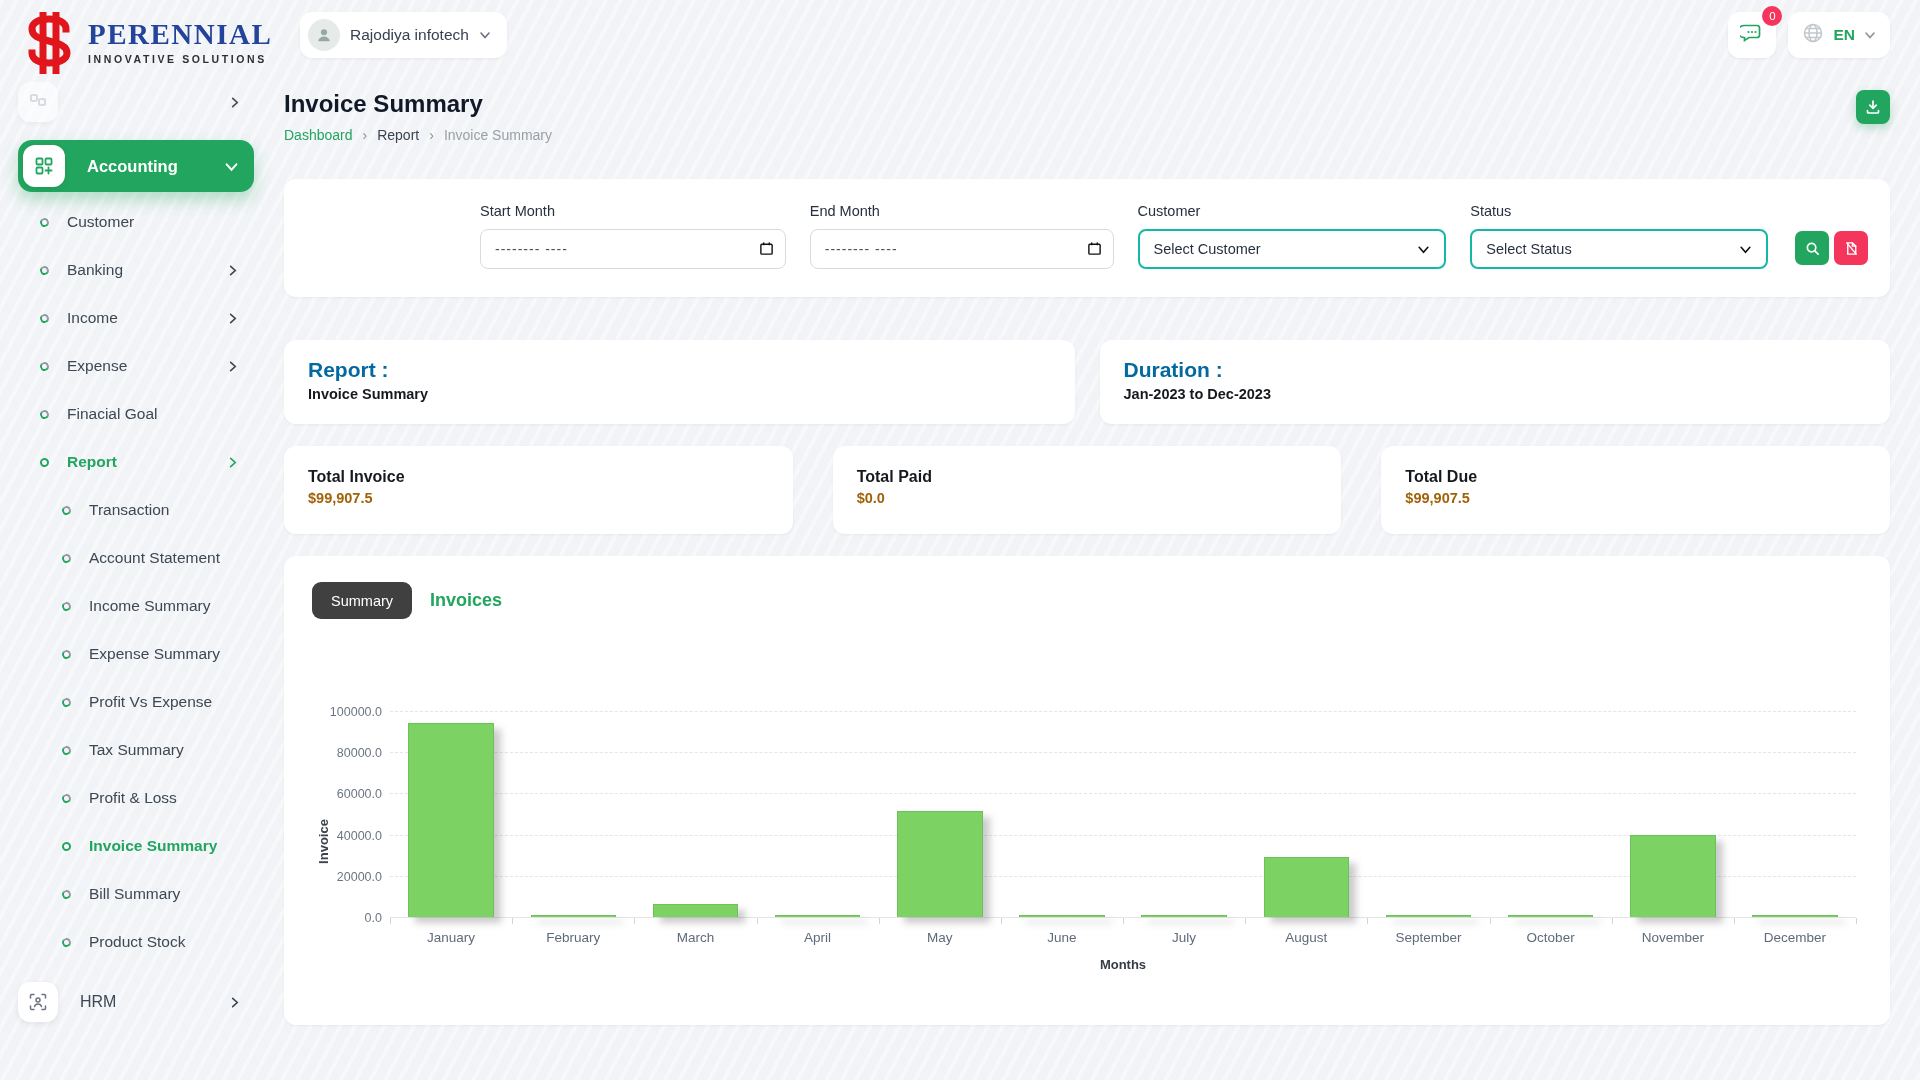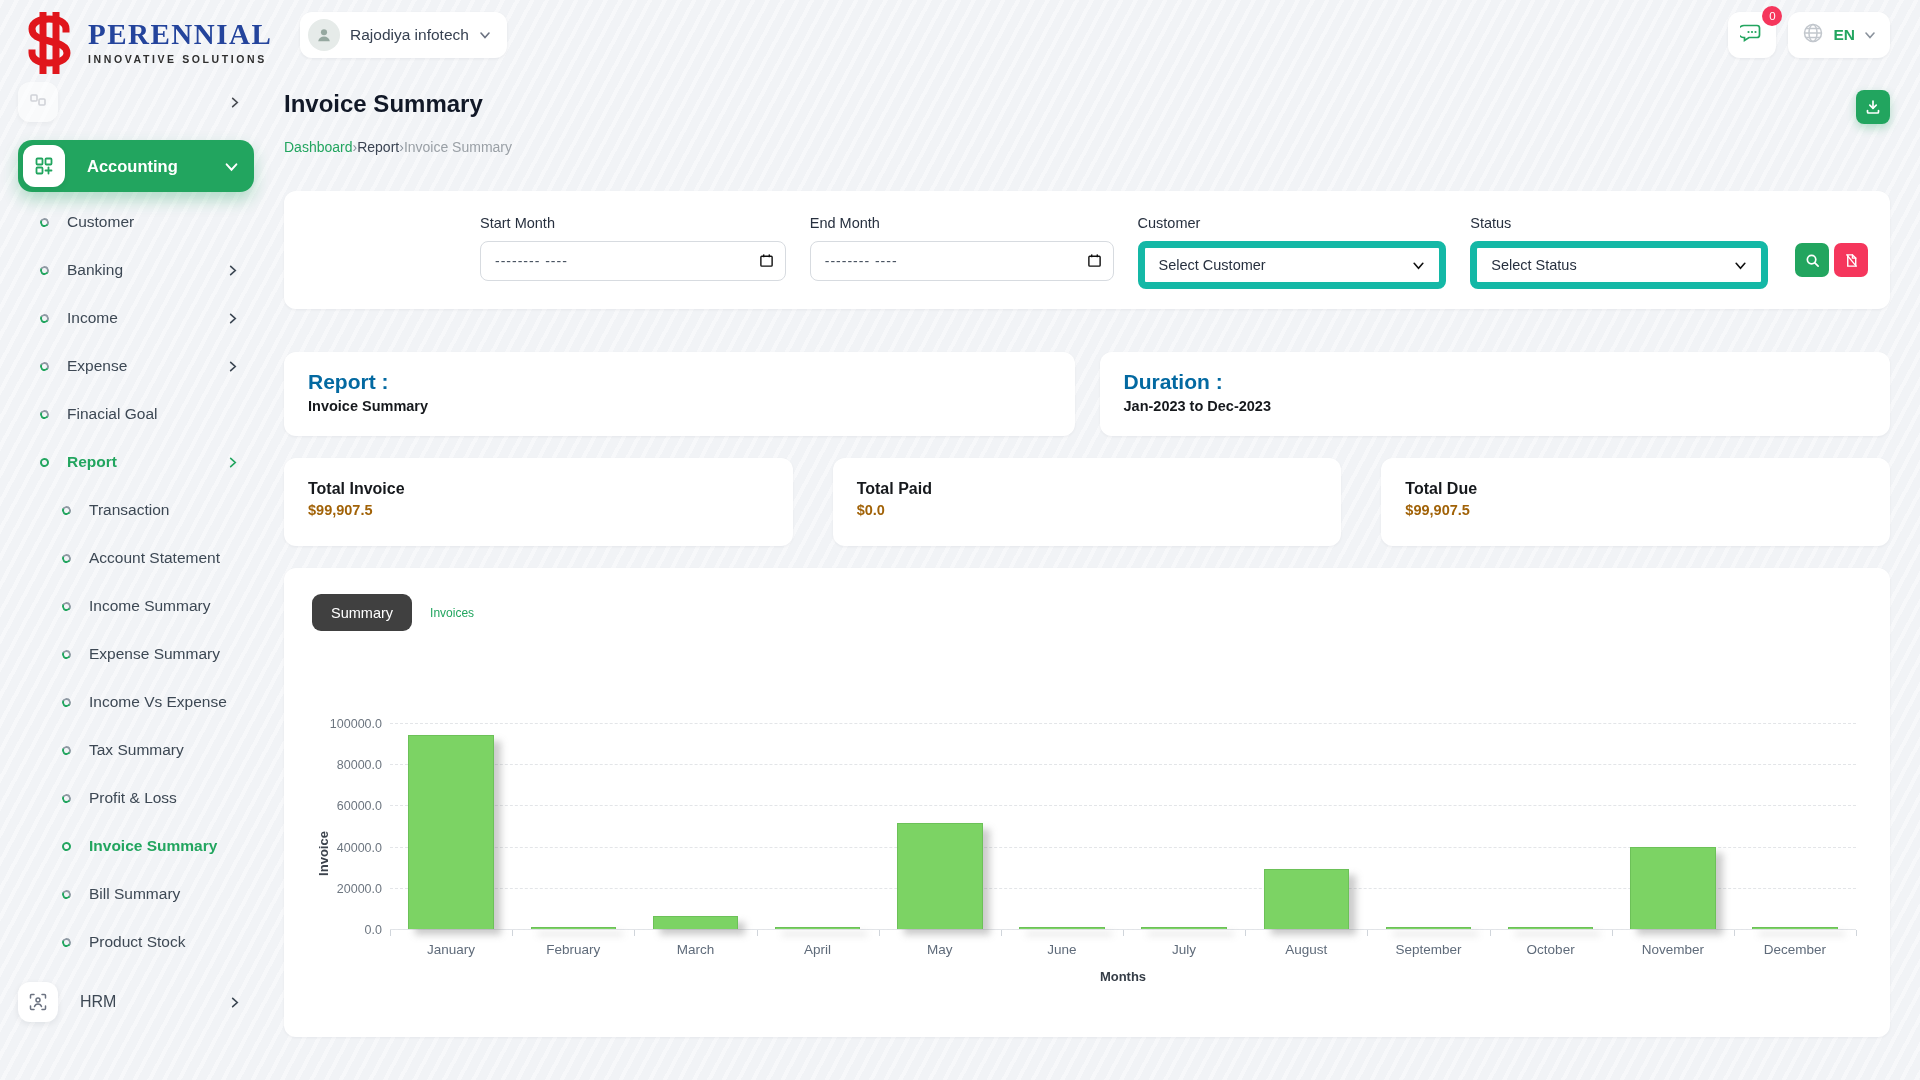--- a/index.html
+++ b/index.html
@@ -43,55 +43,55 @@
   .company-pill { height:46px; padding:0 16px 0 8px; gap:10px; margin-left:16px; cursor:pointer; }
   .company-pill .avatar { width:32px; height:32px; border-radius:50%; background:#e6ebe9; display:flex; align-items:center; justify-content:center; }
   .company-pill .cname { font-size:15.5px; color:#374151; }
   .top-right { margin-left:auto; display:flex; gap:12px; }
   .chat-pill { width:48px; height:46px; justify-content:center; position:relative; cursor:pointer; }
   .badge { position:absolute; top:-6px; right:-6px; min-width:20px; height:20px; border-radius:50%; background:#f5365c; color:#fff; font-size:11.5px; display:flex; align-items:center; justify-content:center; }
   .lang-pill { height:46px; padding:0 14px; gap:9px; cursor:pointer; }
   .lang-pill .lang { color:#22a55f; font-size:15.5px; font-weight:600; }
   .page-head { margin-top:32px; display:flex; align-items:flex-start; }
   .page-title { font-size:24px; font-weight:700; color:#111827; }
-  .breadcrumb { margin-top:21px; font-size:14px; display:flex; align-items:center;justify-content:center; }
+  .breadcrumb { margin-top:9px; font-size:14px; display:flex; gap:10px; align-items:center;justify-content:center; }
   .bc-link { color:#22a55f; cursor:pointer; }
   .bc-mid { color:#3a4352; }
   .bc-cur { color:#9aa0a6; }
   .bc-sep { color:#8a929c; font-size:14px; }
   .dl-btn { margin-left:auto; width:34px; height:34px; background:#22a55f; border:none; border-radius:8px; display:flex; align-items:center; justify-content:center; cursor:pointer; box-shadow:0 4px 10px rgba(34,165,95,.3); }
   .card { background:#fff; border-radius:12px; box-shadow:0 1px 3px rgba(16,24,40,.05); }
   .filter-card { margin-top:36px; height:118px; display:flex; gap:24px; padding:24px 22px 0 196px; }
   .f-field { }
   .f-w1{width:307px}.f-w2{width:305px}.f-w3{width:310px}.f-w4{width:299px}
   .f-label { font-size:14.5px; color:#27303f; margin-bottom:10px; }
   .f-input { position:relative; }
   .f-input input { width:100%; height:40px; border:1px solid #d7dbe0; border-radius:8px; padding:0 34px 0 14px; font-size:14px; color:#333; font-family:inherit; background:#fff; outline:none; }
   .f-input input::placeholder { color:#4b5563; letter-spacing:1px; }
   .cal-icon { position:absolute; right:12px; top:12px; }
-  .select { height:40px; border:7px solid #14b8a6; border-radius:8px; display:flex; align-items:center; padding:17px 14px; cursor:pointer; background:#fff; }
+  .select { height:40px; border:2px solid #14b8a6; border-radius:8px; display:flex; align-items:center; padding:17px 14px; cursor:pointer; background:#fff; }
   .select .sel-val { font-size:14.5px; color:#27303f; }
   .select .chev { margin-left:auto; }
   .f-btns { display:flex; gap:5px; padding-top:28px; margin-left:3px; }
   .sq-btn { width:34px; height:34px; border:none; border-radius:7px; display:flex; align-items:center; justify-content:center; cursor:pointer; }
   .sq-green { background:#22a55f; }
   .sq-pink { background:#f5365c; }
   .info-row { margin-top:43px; display:flex; gap:25px; }
   .info-card { flex:1; height:84px; padding:18px 24px; }
   .info-l1 { font-size:21px; font-weight:700; color:#0369a1; }
   .info-l2 { font-size:14.5px; font-weight:700; color:#16191d; margin-top:4px; }
   .totals-row { margin-top:22px; display:flex; gap:40px; }
   .total-card { flex:1; height:88px; padding:22px 24px; }
   .total-label { font-size:16px; font-weight:700; color:#16191d; }
   .total-value { font-size:14.5px; font-weight:700; color:#a16207; margin-top:4px; }
   
   .chart-card { margin-top:22px; height:469px; padding:26px 28px; }
   .tabs { display:flex; align-items:center; gap:18px; }
   .tab-active { background:#404040; color:#fff; border:none; border-radius:9px; height:37px; padding:0 19px; font-size:14.5px; font-family:inherit; cursor:pointer; }
-  .tab-link { background:none; border:none; color:#22a55f; font-size:12px; font-family:inherit; cursor:pointer; }
+  .tab-link { background:none; border:none; color:#22a55f; font-size:18px; font-family:inherit; cursor:pointer;font-weight:bold; }
   .chart-area { margin-top:92px; display:flex; }
   .ylabel { width:22px; display:flex; align-items:center; justify-content:center; }
   .ylabel span { transform:rotate(-90deg); white-space:nowrap; font-size:13px; font-weight:700; color:#3c434d; }
   .plot-col { flex:1; margin-left:56px; margin-right:6px; }
   .plot { position:relative; height:206px; }
   .gridline { position:absolute; left:0; right:0; border-top:1.5px dashed #e3e5e8; }
   .gridline .ytick { position:absolute; left:-66px; top:0; width:58px; text-align:right; transform:translateY(-50%); font-size:12.5px; color:#6d7680; }
   .baseline { position:absolute; left:0; right:0; bottom:-1px; border-top:1.5px solid #e0e3e7; }
   .btick { position:absolute; bottom:-7px; width:0; border-left:1.5px solid #d0d5db; height:6px; }
   .bars { position:absolute; left:0; right:0; top:0; bottom:0; display:flex; align-items:flex-end; }
@@ -214,21 +214,21 @@
       <li class="mi sub">
         <span class="ring"></span>
         <span class="lbl">Income Summary</span>
       </li>
       <li class="mi sub">
         <span class="ring"></span>
         <span class="lbl">Expense Summary</span>
       </li>
       <li class="mi sub">
         <span class="ring"></span>
-        <span class="lbl">Income Vs Expense</span>
+        <span class="lbl">Profit Vs Expense</span>
       </li>
       <li class="mi sub">
         <span class="ring"></span>
         <span class="lbl">Tax Summary</span>
       </li>
       <li class="mi sub">
         <span class="ring"></span>
         <span class="lbl">Profit &amp; Loss</span>
       </li>
       <li class="mi sub active">

